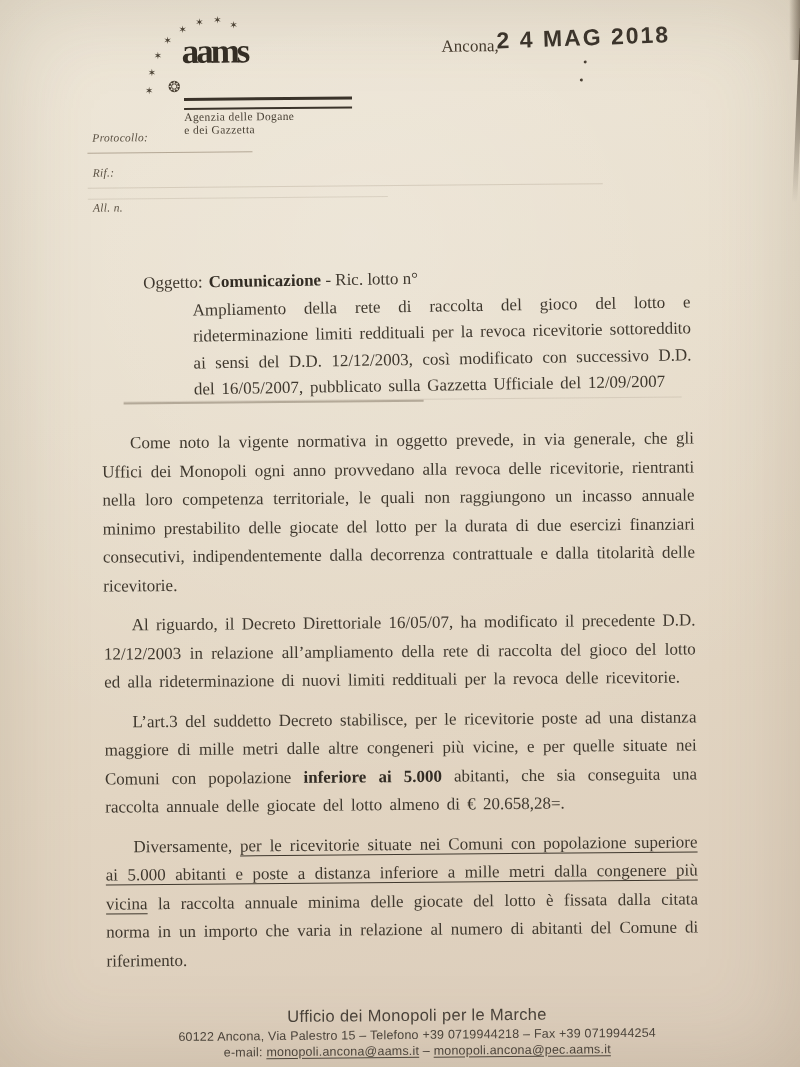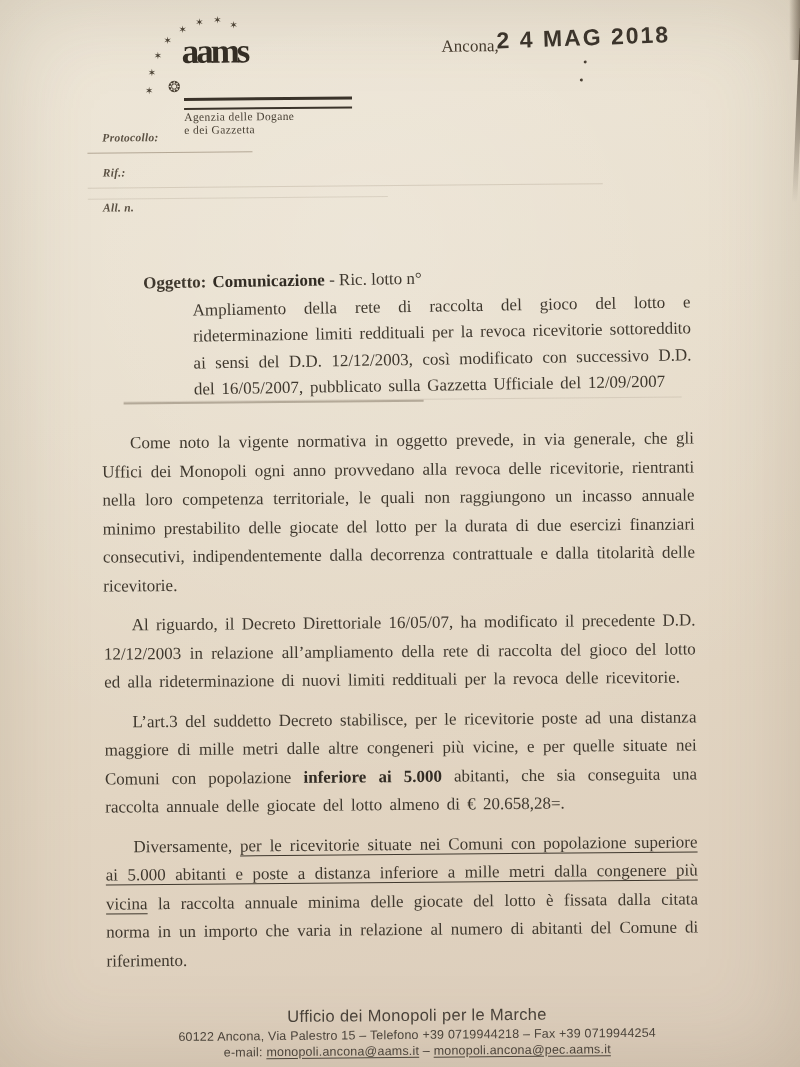--- a/index.html
+++ b/index.html
@@ -60,32 +60,32 @@
     font-family:"Liberation Sans", sans-serif;font-weight:600;
     font-size:23px;letter-spacing:2px;color:#3a332b;
     transform:rotate(-1.6deg);white-space:nowrap;
   }
   .stamp-dot{position:absolute;width:3px;height:3px;border-radius:50%;background:#4a4134;}
   .sd1{left:585px;top:62px}.sd2{left:581px;top:80px}
 
   
   .fields{position:absolute;left:93px;top:126px;width:560px;
     font-style:italic;font-size:11.5px;color:#5b5143;letter-spacing:0.3px;}
-  .field{position:absolute;left:10px;white-space:nowrap;font-weight:bold;}
+  .field{position:absolute;left:0;white-space:nowrap;}
   .f0{top:3px}.f1{top:38px}.f2{top:73px}
   .scan-line{position:absolute;height:1px;background:#6e5d48;}
   .l1{left:-5px;top:24px;width:165px;opacity:.45}
   .l2{left:-5px;top:59px;width:515px;opacity:.18}
   .l3{left:-5px;top:70px;width:300px;opacity:.15}
 
   
   .subject{position:absolute;left:143px;top:266px;width:550px;
     font-size:17px;line-height:26.5px;transform:rotate(-0.45deg);}
   .subject-first{white-space:nowrap;}
-  .subject-label{margin-right:6px;font-weight:bold;}
+  .subject-label{margin-right:6px;}
   .b{font-weight:bold;color:#322c24;}
   .subject-body{
     margin:1px 0 0 49px;width:498px;text-align:justify;
     word-spacing:2.5px;
   }
   .separator{position:absolute;left:122px;top:400px;width:300px;height:1.5px;
     background:#5c4f3d;opacity:.38;}
   .separator-ext{position:absolute;left:122px;top:399px;width:558px;height:1px;
     background:#5c4f3d;opacity:.13;}
 

